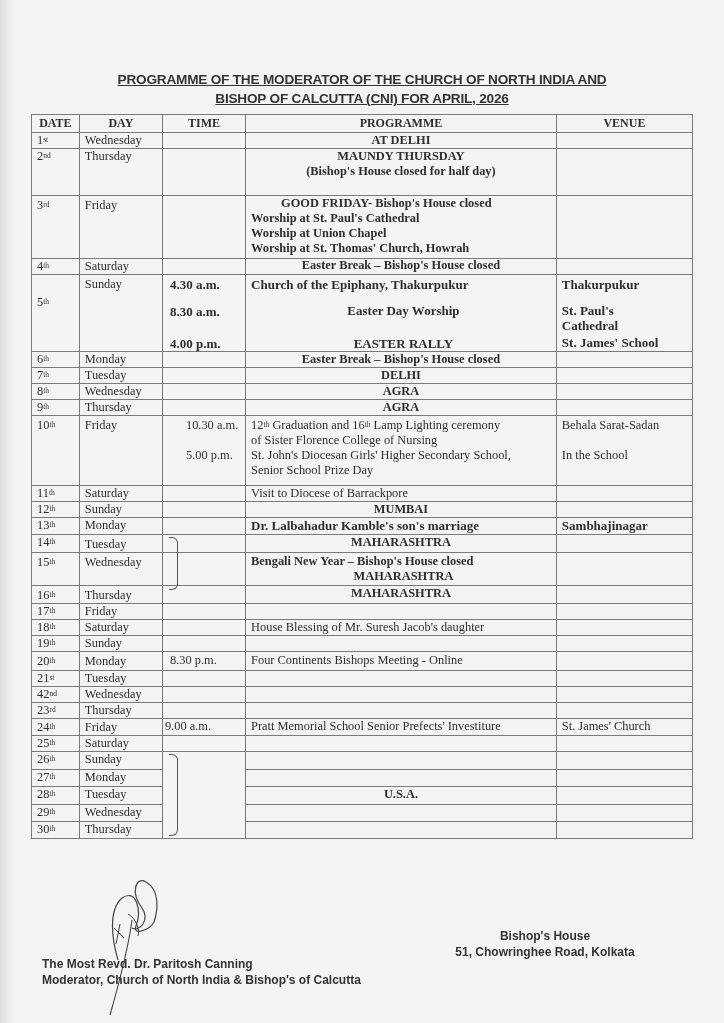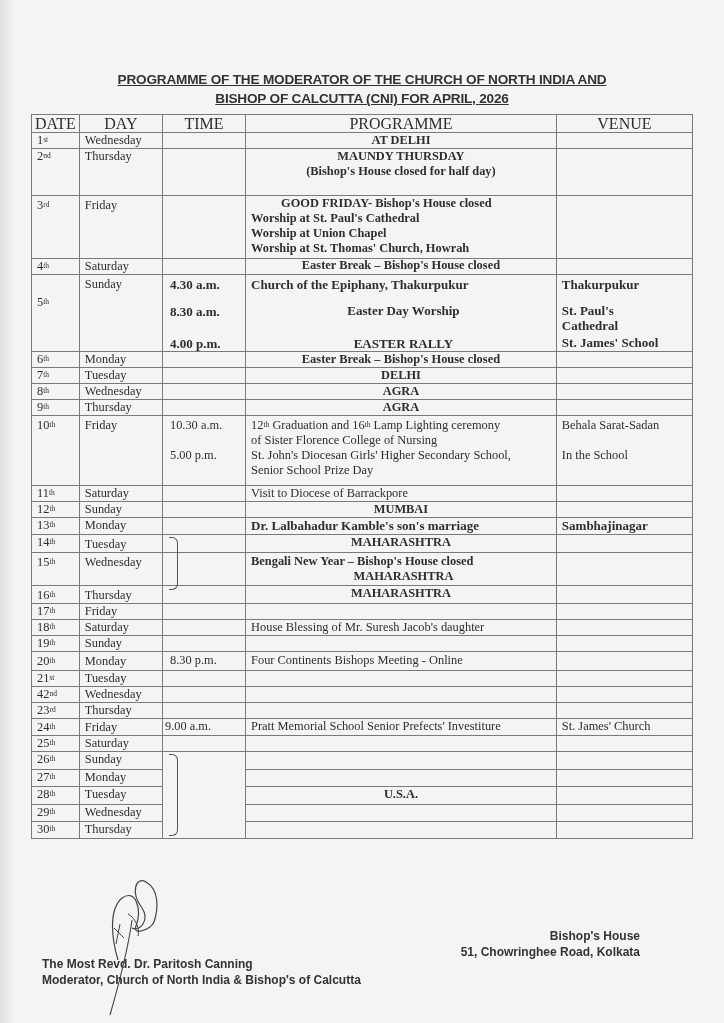--- a/index.html
+++ b/index.html
@@ -25,21 +25,21 @@
     width:662px;
     font-size:12.4px;
   }
   table.sched td, table.sched th {
     border:1.3px solid #7a7a7a;
     padding:0 0 0 5px;
     vertical-align:top;
     line-height:15px;
     overflow:visible;
   }
-  table.sched th { font-weight:normal; font-size:16px; padding:1px 0 0 0; }
+  table.sched th { font-weight:bold; font-size:12px; padding:1px 0 0 0; }
   .c-date { width:46px; }
   .c-day { width:80px; }
   .c-time { width:80px; }
   .c-prog { width:299px; }
   .c-venue { width:131px; }
   .ctr { text-align:center; padding-left:0 !important; }
   .b { font-weight:bold; }
   sup { font-size:7.5px; vertical-align:top; position:relative; top:-1px; }
   .day { padding-left:5px !important; }
   .t-b { font-weight:bold; font-size:13px; }
@@ -47,21 +47,21 @@
   .notop { border-top:none !important; }
   .nobot { border-bottom:none !important; }
   .bracket-cell { position:relative; }
   .bracket {
     position:absolute; left:6px; width:8px;
     border:1.2px solid #555; border-left:none;
     border-radius:0 6px 6px 0;
   }
   .sig-block { position:absolute; font-family:"Liberation Sans","DejaVu Sans",sans-serif; font-weight:bold; font-size:12px; color:#333; line-height:16px; }
   .sig-left { left:42px; top:956px; }
-  .sig-right { left:450px; top:928px; text-align:right; width:190px; }
+  .sig-right { left:450px; top:928px; text-align:center; width:190px; }
   .signature { position:absolute; left:80px; top:870px; }
 </style>
 </head>
 <body>
 
 <div class="page-shade"></div>
 
 <div class="title l1">PROGRAMME OF THE MODERATOR OF THE CHURCH OF NORTH INDIA AND</div>
 <div class="title l2">BISHOP OF CALCUTTA (CNI) FOR  APRIL, 2026</div>
 
@@ -171,21 +171,21 @@
     <td><span>9</span><sup>th</sup></td>
     <td class="day">Thursday</td>
     <td></td>
     <td class="ctr b">AGRA</td>
     <td></td>
   </tr>
 
   <tr style="height:70px">
     <td style="padding-top:2px"><span>10</span><sup>th</sup></td>
     <td class="day" style="padding-top:2px">Friday</td>
-    <td style="padding-left:7px">
+    <td style="padding-left:23px">
       <div style="margin-top:2px">10.30 a.m.</div>
       <div style="margin-top:15px">5.00 p.m.</div>
     </td>
     <td class="multi">
       <div style="margin-top:2px"><span>12</span><sup>th</sup><span> Graduation and 16</span><sup>th</sup><span> Lamp Lighting ceremony</span></div>
       <div>of Sister Florence College of Nursing</div>
       <div>St. John's Diocesan Girls' Higher Secondary School,</div>
       <div>Senior School Prize Day</div>
     </td>
     <td>

